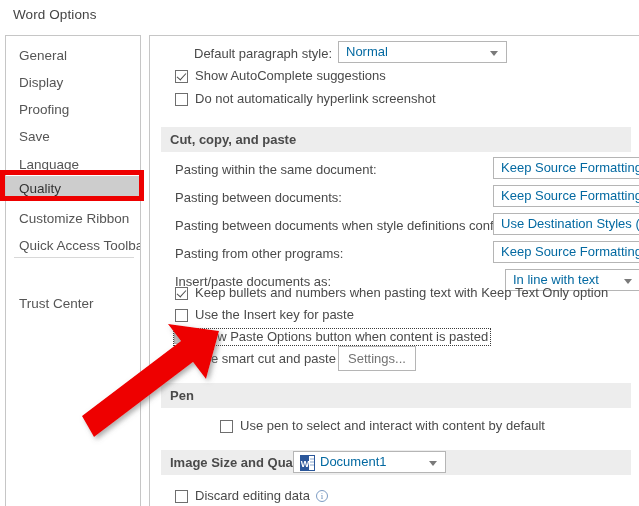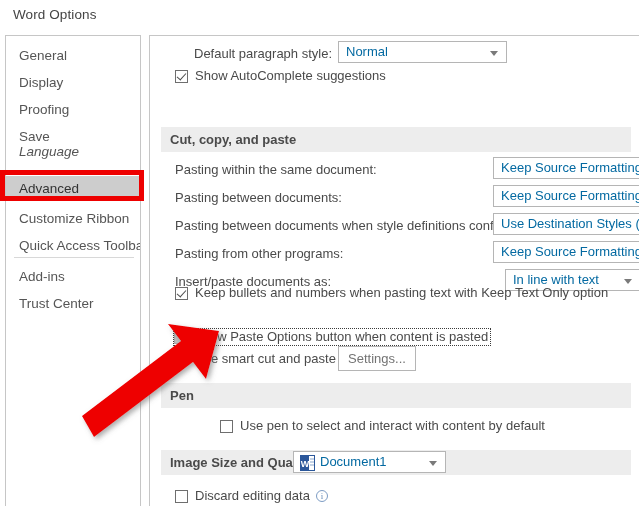--- a/index.html
+++ b/index.html
@@ -240,42 +240,45 @@
 
 <div id="root">
 
   <div class="dialog-title">Word Options</div>
 
   <div class="nav-panel">
     <div class="nav-item" style="top:7px;">General</div>
     <div class="nav-item" style="top:34px;">Display</div>
     <div class="nav-item" style="top:61px;">Proofing</div>
     <div class="nav-item" style="top:88px;">Save</div>
-    <div class="nav-item" style="top:103px;font-style:italic;">Language</div>
-    <div class="nav-item selected" style="top:140px;">Advanced</div>
+    <div class="nav-item" style="top:116px;">Language</div>
+    <div class="nav-item selected" style="top:140px;">Quality</div>
     <div class="nav-item" style="top:170px;">Customize Ribbon</div>
     <div class="nav-item" style="top:197px;">Quick Access Toolbar</div>
     <div class="nav-sep" style="top:221px;"></div>
-    <div class="nav-item" style="top:228px;">Add-ins</div>
     <div class="nav-item" style="top:255px;">Trust Center</div>
   </div>
 
   <div class="content-panel">
 
     <div class="field-label" style="left:44px; top:10px;">
       <span>Default paragraph style:</span>
     </div>
     <div class="combo" style="left:188px; top:5px; width:169px;">
       <span>Normal</span>
       <span class="caret"></span>
     </div>
 
     <div class="cb-row" style="left:25px; top:33px;">
       <span class="cbox checked"></span>
       <span class="cb-label">Show AutoComplete suggestions</span>
+    </div>
+    <div class="cb-row" style="left:25px; top:56px;">
+      <span class="cbox"></span>
+      <span class="cb-label">Do not automatically hyperlink screenshot</span>
     </div>
 
     <div class="sec-header" style="top:91px;">Cut, copy, and paste</div>
 
     <div class="field-label" style="left:25px; top:126px;">Pasting within the same document:</div>
     <div class="combo" style="left:343px; top:121px; width:180px;">
       <span>Keep Source Formatting (Default)</span>
     </div>
 
     <div class="field-label" style="left:25px; top:154px;">Pasting between documents:</div>
@@ -297,20 +300,24 @@
     <div class="combo" style="left:355px; top:233px; width:136px;">
       <span>In line with text</span>
       <span class="caret"></span>
     </div>
 
     <div class="cb-row" style="left:25px; top:250px;">
       <span class="cbox checked"></span>
       <span class="cb-label">Keep bullets and numbers when pasting text with Keep Text Only option</span>
     </div>
 
+    <div class="cb-row" style="left:25px; top:272px;">
+      <span class="cbox"></span>
+      <span class="cb-label">Use the Insert key for paste</span>
+    </div>
 
     <div class="cb-row focused" style="left:24px; top:293px;">
       <span class="cbox filled"></span>
       <span class="cb-label">Show Paste Options button when content is pasted</span>
     </div>
 
     <div class="cb-row" style="left:25px; top:316px;">
       <span class="cbox checked"></span>
       <span class="cb-label">Use smart cut and paste</span>
       <span class="info-icon">i</span>

